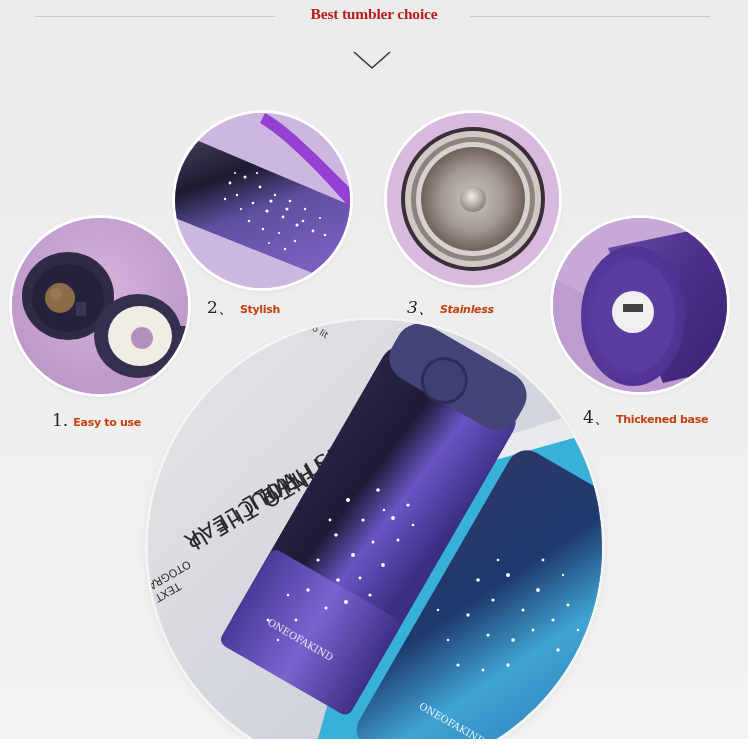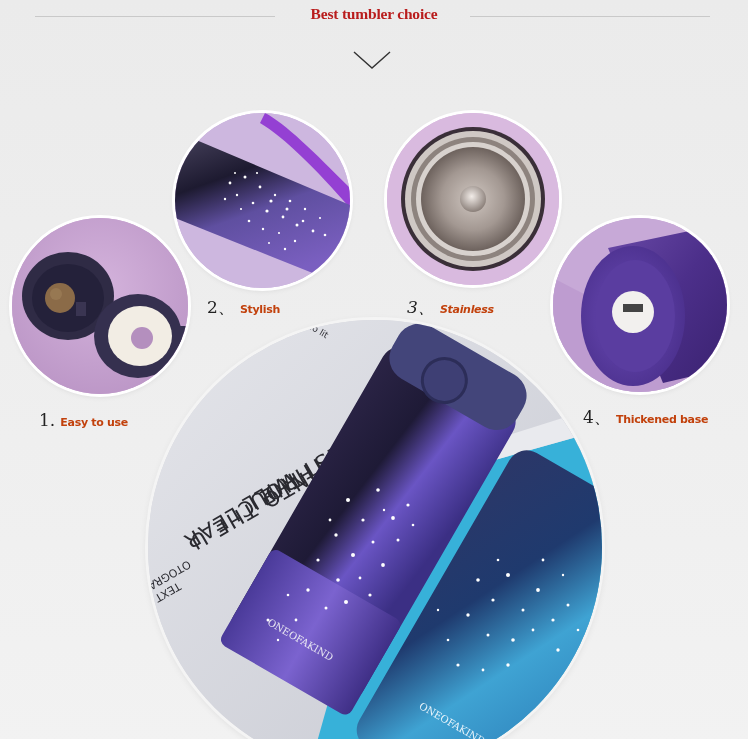--- a/index.html
+++ b/index.html
@@ -59,21 +59,21 @@
     <rect x="64" y="84" width="10" height="14" fill="#3a3552"></rect>
 
     <rect x="92" y="90" width="16" height="24" rx="3" fill="#3e3959"></rect>
 
     <ellipse cx="126" cy="118" rx="44" ry="42" fill="#35304f"></ellipse>
     <ellipse cx="128" cy="118" rx="32" ry="30" fill="#f2ede4"></ellipse>
     <circle cx="130" cy="120" r="11" fill="#b48fbe"></circle>
     <rect x="166" y="108" width="10" height="30" fill="#35304f"></rect>
   </svg>
 </div>
-<div class="label" style="left:39px; top:410px;">
+<div class="label" style="left:52px; top:410px;">
   <span class="num">1.</span>
   <span class="txt">Easy to use</span>
 </div>
 
 <div class="circle" style="left:175px; top:113px; width:175px; height:175px; background:#c8b0dc;">
   <svg width="175" height="175" viewBox="0 0 175 175">
     <defs>
       <linearGradient id="tb2" x1="0" y1="0" x2="0.4" y2="1">
         <stop offset="0%" stop-color="#4a4560"></stop>
         <stop offset="35%" stop-color="#1d1a30"></stop>

